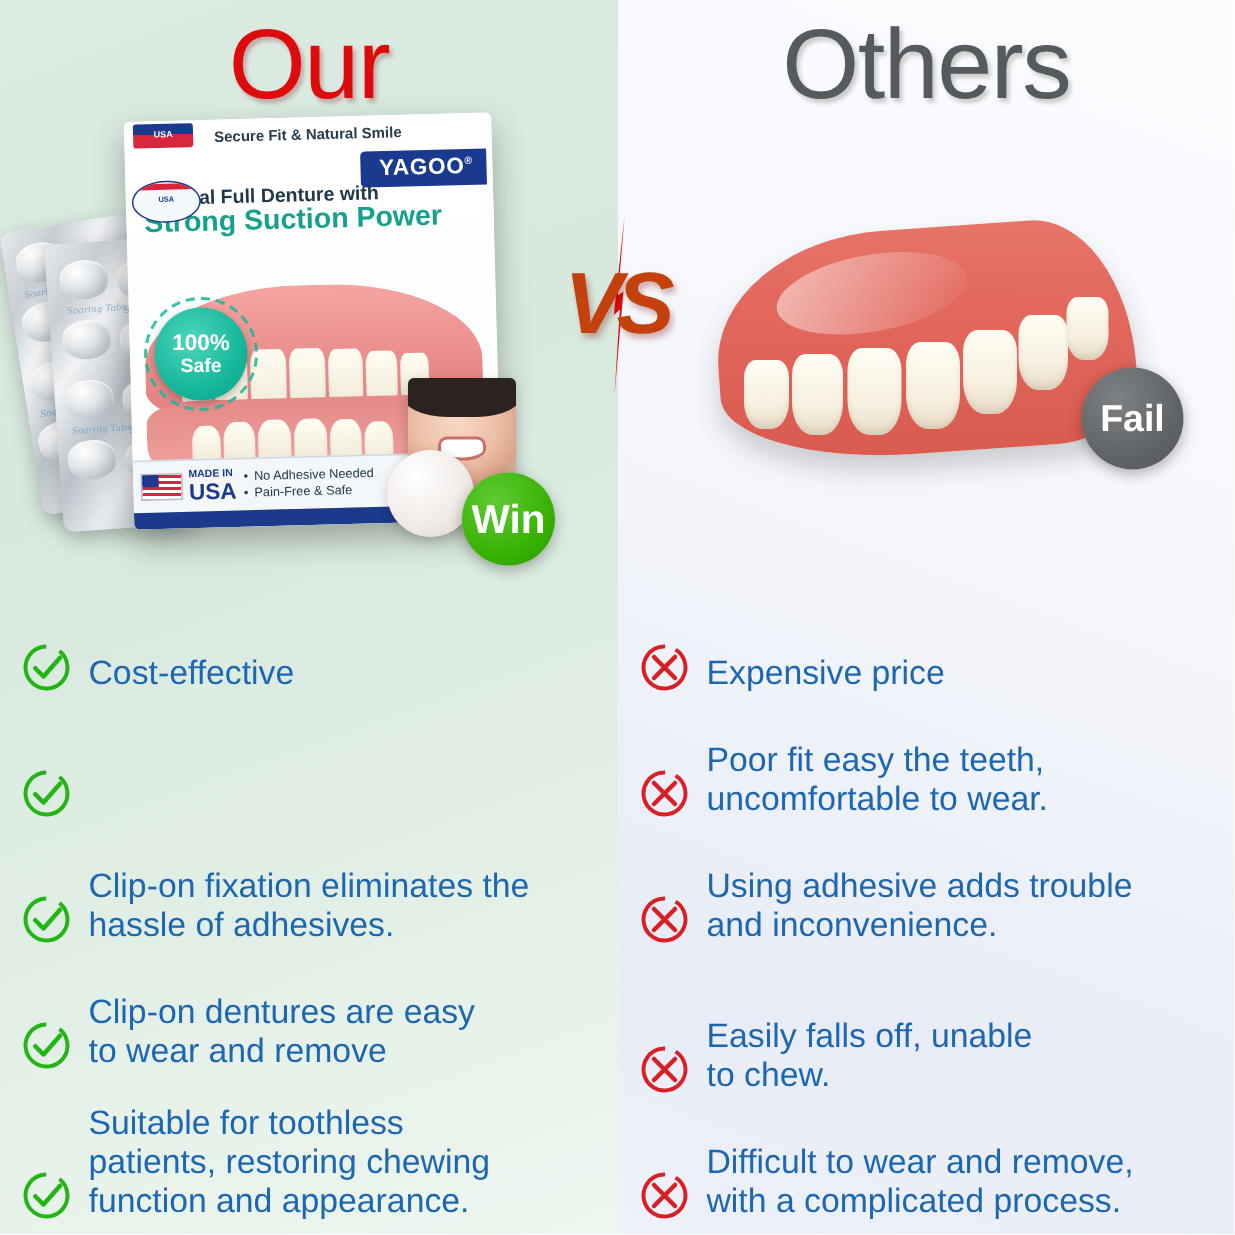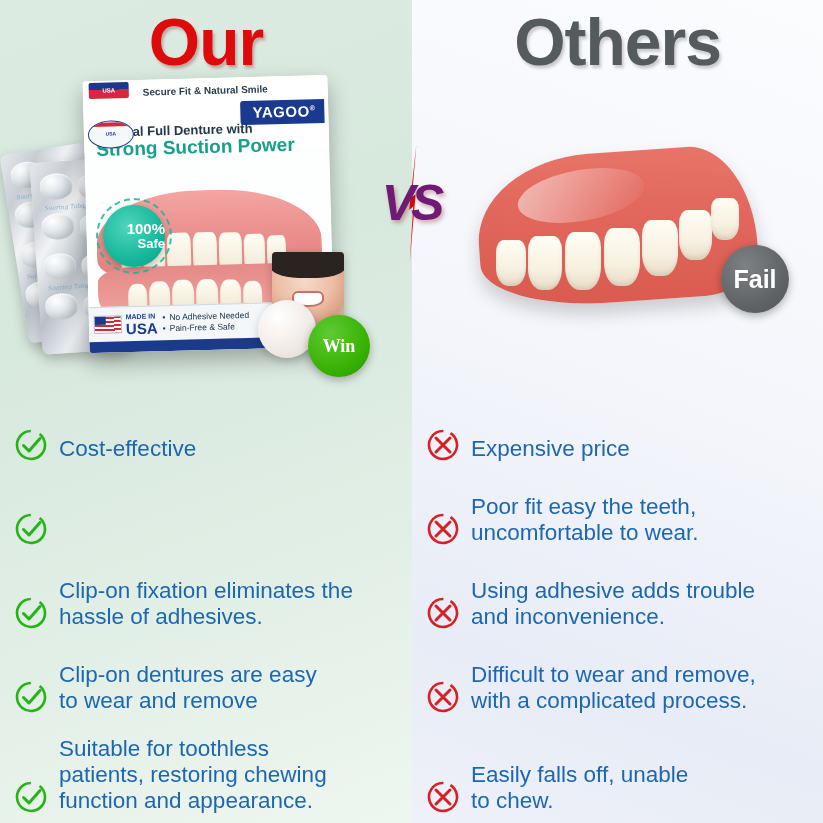--- a/index.html
+++ b/index.html
@@ -11,21 +11,21 @@
   #stage{position:relative;width:823px;height:823px;overflow:hidden;}
 
   
   .panel{position:absolute;top:0;height:823px;}
   .panel-left{left:0;width:412px;
     background:linear-gradient(160deg,#dcebe2 0%,#d7e8dd 35%,#e2efe6 70%,#eef6f0 100%);}
   .panel-right{left:412px;width:411px;
     background:linear-gradient(200deg,#fbfcfe 0%,#f4f6fb 45%,#e8ecf6 80%,#eef1f8 100%);}
 
   
-  .hdr{position:absolute;top:4px;font-weight:bold;letter-spacing:-1px;}
+  .hdr{position:absolute;top:4px;font-weight:normal;letter-spacing:-1px;}
   .hdr-our{left:0;width:412px;text-align:center;font-size:66px;color:#dd0b0b;
     text-shadow:2px 3px 3px rgba(120,0,0,.28);}
   .hdr-others{left:412px;width:411px;text-align:center;font-size:66px;color:#555a5d;
     text-shadow:2px 3px 3px rgba(60,60,60,.25);}
 
   
   .blister{position:absolute;border-radius:7px;
     background:linear-gradient(125deg,#e6e9ec 0%,#c9ced4 18%,#f1f3f5 32%,#b9c0c7 52%,#e9ecef 70%,#c4cad1 88%,#dfe3e7 100%);
     box-shadow:0 5px 13px rgba(0,0,0,.26);}
   .blister .pill{position:absolute;border-radius:50%/42%;
@@ -59,21 +59,21 @@
     background:linear-gradient(#f4a5a3,#ea8e8c 55%,#e07f7e);
     border-radius:46% 46% 18% 18%/60% 60% 22% 22%;}
   .gum2{position:absolute;left:0;bottom:0;width:100%;height:50%;
     background:linear-gradient(#e58a88,#efa09d 60%,#f3b0ad);
     border-radius:16% 16% 46% 46%/20% 20% 62% 62%;}
   .tooth{position:absolute;background:linear-gradient(#fffdf3,#f3eddc 70%,#e6dcc5);
     border-radius:22% 22% 38% 38%;box-shadow:inset 0 -2px 3px rgba(0,0,0,.07);}
 
   .seal100{position:absolute;border-radius:50%;
     background:radial-gradient(circle at 40% 35%,#4fd6bd,#16b79b 60%,#0e9d85 100%);
-    color:#fff;text-align:right;box-shadow:0 2px 6px rgba(0,0,0,.25);}
+    color:#fff;text-align:center;box-shadow:0 2px 6px rgba(0,0,0,.25);}
   .seal100 .big{font-size:15px;font-weight:bold;line-height:15px;margin-top:16px;}
   .seal100 .sm{font-size:13px;font-weight:bold;line-height:16px;}
   .seal-ring{position:absolute;inset:-7px;border:2px dashed rgba(22,183,155,.85);border-radius:50%;}
 
   .madein{position:absolute;background:#f3f7fa;border-top:1px solid #ccd8e2;
     display:flex;align-items:center;}
   .madein .usflag{width:26px;height:16px;margin:0 4px 0 5px;flex:none;
     background:repeating-linear-gradient(#d7263d 0 2px,#fff 2px 4px);
     position:relative;border:.5px solid #bbc;}
   .madein .usflag::after{content:"";position:absolute;left:0;top:0;width:11px;height:8px;background:#1b3a8c;}
@@ -91,27 +91,27 @@
     background:#2a2320;border-radius:50% 50% 38% 38%;}
   .ladyphoto .smile{position:absolute;left:30%;top:54%;width:40%;height:16%;
     background:#fff;border-radius:4px 4px 45% 45%;box-shadow:0 0 0 2px #c9706a;}
 
   .disc{position:absolute;border-radius:50%;
     background:radial-gradient(circle at 35% 30%,#ffffff,#f0eae6 60%,#ddd4cd 100%);
     box-shadow:0 3px 8px rgba(0,0,0,.18);}
 
   .badge{position:absolute;border-radius:50%;display:flex;align-items:center;
     justify-content:center;color:#fff;font-weight:bold;box-shadow:0 3px 9px rgba(0,0,0,.3);}
-  .badge-win{background:radial-gradient(circle at 36% 30%,#5ecb34,#36b000 65%,#2a9400 100%);font-size:18px;font-family:Liberation Serif, serif;}
+  .badge-win{background:radial-gradient(circle at 36% 30%,#5ecb34,#36b000 65%,#2a9400 100%);font-size:27px;}
   .badge-fail{background:radial-gradient(circle at 36% 30%,#7d8184,#5e6265 65%,#53575a 100%);font-size:25px;}
 
   
   .vswrap{position:absolute;left:352px;top:148px;width:118px;height:110px;}
   .vswrap .vstext{position:absolute;left:0;top:0;width:118px;height:110px;
-    font-size:50px;font-weight:bold;font-style:italic;color:#701a75;
+    font-size:58px;font-weight:bold;font-style:italic;color:#c2410c;
     line-height:110px;text-align:center;letter-spacing:-4px;
     text-shadow:2px 3px 4px rgba(120,0,0,.3);}
   .bolt{position:absolute;left:52px;top:-4px;width:20px;height:120px;
     background:#e00c0c;clip-path:polygon(62% 0,40% 44%,58% 42%,28% 100%,46% 52%,26% 55%);}
 
   
   .bigden{position:absolute;left:478px;top:152px;width:278px;height:150px;}
   .bigden .arch{position:absolute;left:0;top:0;width:100%;height:100%;
     background:linear-gradient(185deg,#e8766a 0%,#e2675c 40%,#d95a4f 100%);
     border-radius:54% 30% 26% 60%/72% 88% 42% 40%;
@@ -345,39 +345,39 @@
         <svg viewBox="0 0 34 34" width="34" height="34">
             <circle cx="17" cy="17" r="14" fill="none" stroke="#d81f26" stroke-width="2.6" stroke-dasharray="80 8" transform="rotate(-58 17 17)"></circle>
             <path d="M10 10 L24 24 M24 10 L10 24" fill="none" stroke="#d81f26" stroke-width="3" stroke-linecap="round"></path>
           </svg>
       </span>
       <span class="txt">
         <span>Using adhesive adds trouble</span><br>
         <span>and inconvenience.</span>
       </span>
     </div>
+    <div class="row lvl3">
+      <span class="icon">
+        <svg viewBox="0 0 34 34" width="34" height="34">
+            <circle cx="17" cy="17" r="14" fill="none" stroke="#d81f26" stroke-width="2.6" stroke-dasharray="80 8" transform="rotate(-58 17 17)"></circle>
+            <path d="M10 10 L24 24 M24 10 L10 24" fill="none" stroke="#d81f26" stroke-width="3" stroke-linecap="round"></path>
+          </svg>
+      </span>
+      <span class="txt">
+        <span>Easily falls off, unable</span><br>
+        <span>to chew.</span>
+      </span>
+    </div>
     <div class="row lvl">
       <span class="icon">
         <svg viewBox="0 0 34 34" width="34" height="34">
             <circle cx="17" cy="17" r="14" fill="none" stroke="#d81f26" stroke-width="2.6" stroke-dasharray="80 8" transform="rotate(-58 17 17)"></circle>
             <path d="M10 10 L24 24 M24 10 L10 24" fill="none" stroke="#d81f26" stroke-width="3" stroke-linecap="round"></path>
           </svg>
       </span>
       <span class="txt">
         <span>Difficult to wear and remove,</span><br>
         <span>with a complicated process.</span>
       </span>
     </div>
-    <div class="row lvl3">
-      <span class="icon">
-        <svg viewBox="0 0 34 34" width="34" height="34">
-            <circle cx="17" cy="17" r="14" fill="none" stroke="#d81f26" stroke-width="2.6" stroke-dasharray="80 8" transform="rotate(-58 17 17)"></circle>
-            <path d="M10 10 L24 24 M24 10 L10 24" fill="none" stroke="#d81f26" stroke-width="3" stroke-linecap="round"></path>
-          </svg>
-      </span>
-      <span class="txt">
-        <span>Easily falls off, unable</span><br>
-        <span>to chew.</span>
-      </span>
-    </div>
   </div>
 
 </div>
 
 </body></html>

